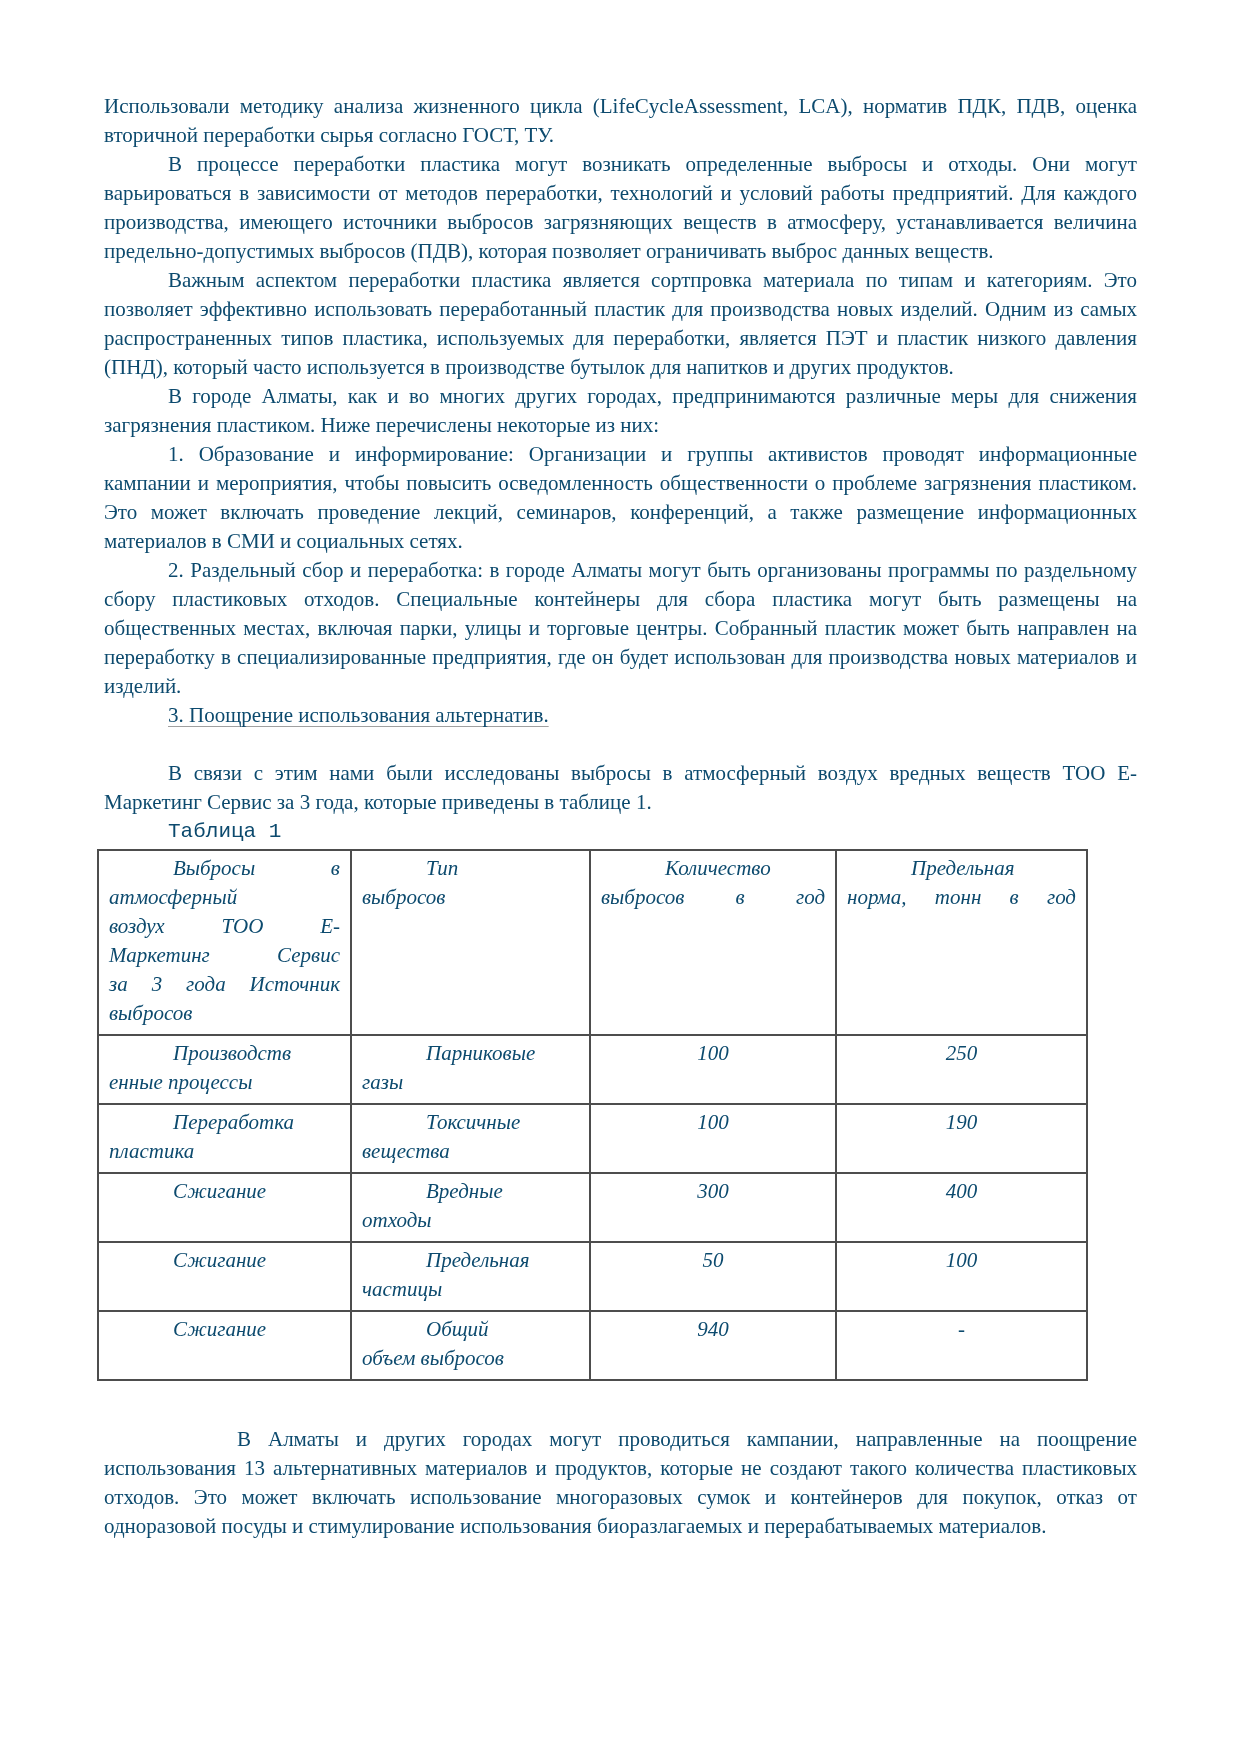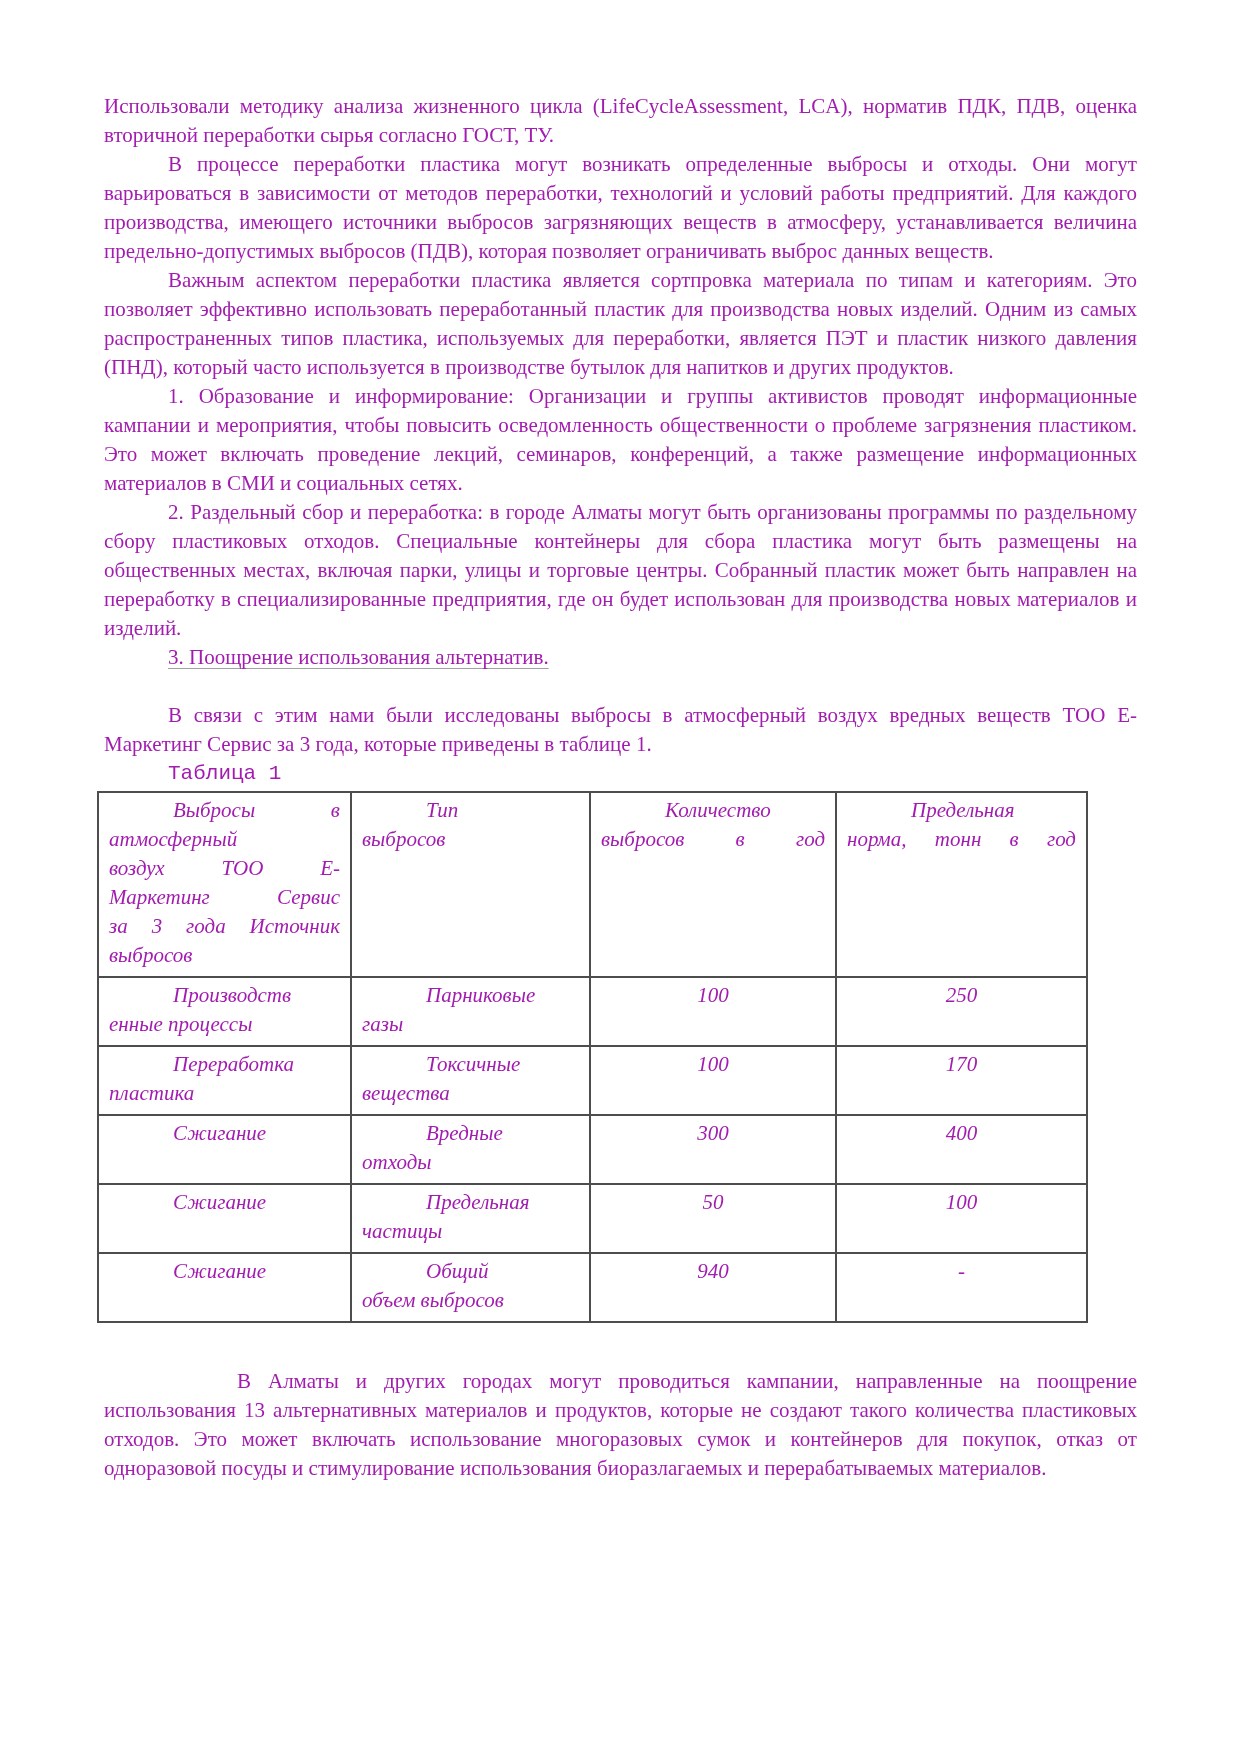--- a/index.html
+++ b/index.html
@@ -10,21 +10,21 @@
   .page {
     position: relative;
     width: 1241px;
     height: 1755px;
     box-sizing: border-box;
     padding: 92px 104px 0 104px;
     background: #ffffff;
     font-family: "Liberation Serif", "DejaVu Serif", serif;
     font-size: 21px;
     line-height: 29px;
-    color: #a21caf;
+    color: #0c4a6e;
   }
   p.body-par {
     margin: 0;
     text-align: justify;
   }
   p.indent { text-indent: 64px; }
   p.gap-before { margin-top: 29px; }
   p.subtle-underline {
     text-decoration: underline;
     text-decoration-color: #a0a0a0;
@@ -79,20 +79,21 @@
   .col-norm   { width: 251px; }
 </style>
 </head>
 <body>
 
 <div class="page">
 
   <p class="body-par">Использовали методику анализа жизненного цикла (LifeCycleAssessment, LCA), норматив ПДК, ПДВ, оценка вторичной переработки сырья согласно ГОСТ, ТУ.</p>
   <p class="body-par indent">В процессе переработки пластика могут возникать определенные выбросы и отходы. Они могут варьироваться в зависимости от методов переработки, технологий и условий работы предприятий. Для каждого производства, имеющего источники выбросов загрязняющих веществ в атмосферу, устанавливается величина предельно-допустимых выбросов (ПДВ), которая позволяет ограничивать выброс данных веществ.</p>
   <p class="body-par indent">Важным аспектом переработки пластика является сортпровка материала по типам и категориям. Это позволяет эффективно использовать переработанный пластик для производства новых изделий. Одним из самых распространенных типов пластика, используемых для переработки, является ПЭТ и пластик низкого давления (ПНД), который часто используется в производстве бутылок для напитков и других продуктов.</p>
+  <p class="body-par indent">В городе Алматы, как и во многих других городах, предпринимаются различные меры для снижения загрязнения пластиком. Ниже перечислены некоторые из них:</p>
   <p class="body-par indent">1. Образование и информирование: Организации и группы активистов проводят информационные кампании и мероприятия, чтобы повысить осведомленность общественности о проблеме загрязнения пластиком. Это может включать проведение лекций, семинаров, конференций, а также размещение информационных материалов в СМИ и социальных сетях.</p>
   <p class="body-par indent">2. Раздельный сбор и переработка: в городе Алматы могут быть организованы программы по раздельному сбору пластиковых отходов. Специальные контейнеры для сбора пластика могут быть размещены на общественных местах, включая парки, улицы и торговые центры. Собранный пластик может быть направлен на переработку в специализированные предприятия, где он будет использован для производства новых материалов и изделий.</p>
   <p class="body-par indent subtle-underline">3. Поощрение использования альтернатив.</p>
   <p class="body-par indent gap-before">В связи с этим нами были исследованы выбросы в атмосферный воздух вредных веществ ТОО Е-Маркетинг Сервис за 3 года, которые приведены в таблице 1.</p>
 
   <p class="table-caption">Таблица 1</p>
 
   <table class="emissions-table">
     <colgroup>
       <col class="col-source">
@@ -122,21 +123,21 @@
 газы</td>
         <td class="c-num">100</td>
         <td class="c-num">250</td>
       </tr>
       <tr>
         <td class="c-text">Переработка
 пластика</td>
         <td class="c-text">Токсичные
 вещества</td>
         <td class="c-num">100</td>
-        <td class="c-num">170</td>
+        <td class="c-num">190</td>
       </tr>
       <tr>
         <td class="c-text">Сжигание</td>
         <td class="c-text">Вредные
 отходы</td>
         <td class="c-num">300</td>
         <td class="c-num">400</td>
       </tr>
       <tr>
         <td class="c-text">Сжигание</td>

